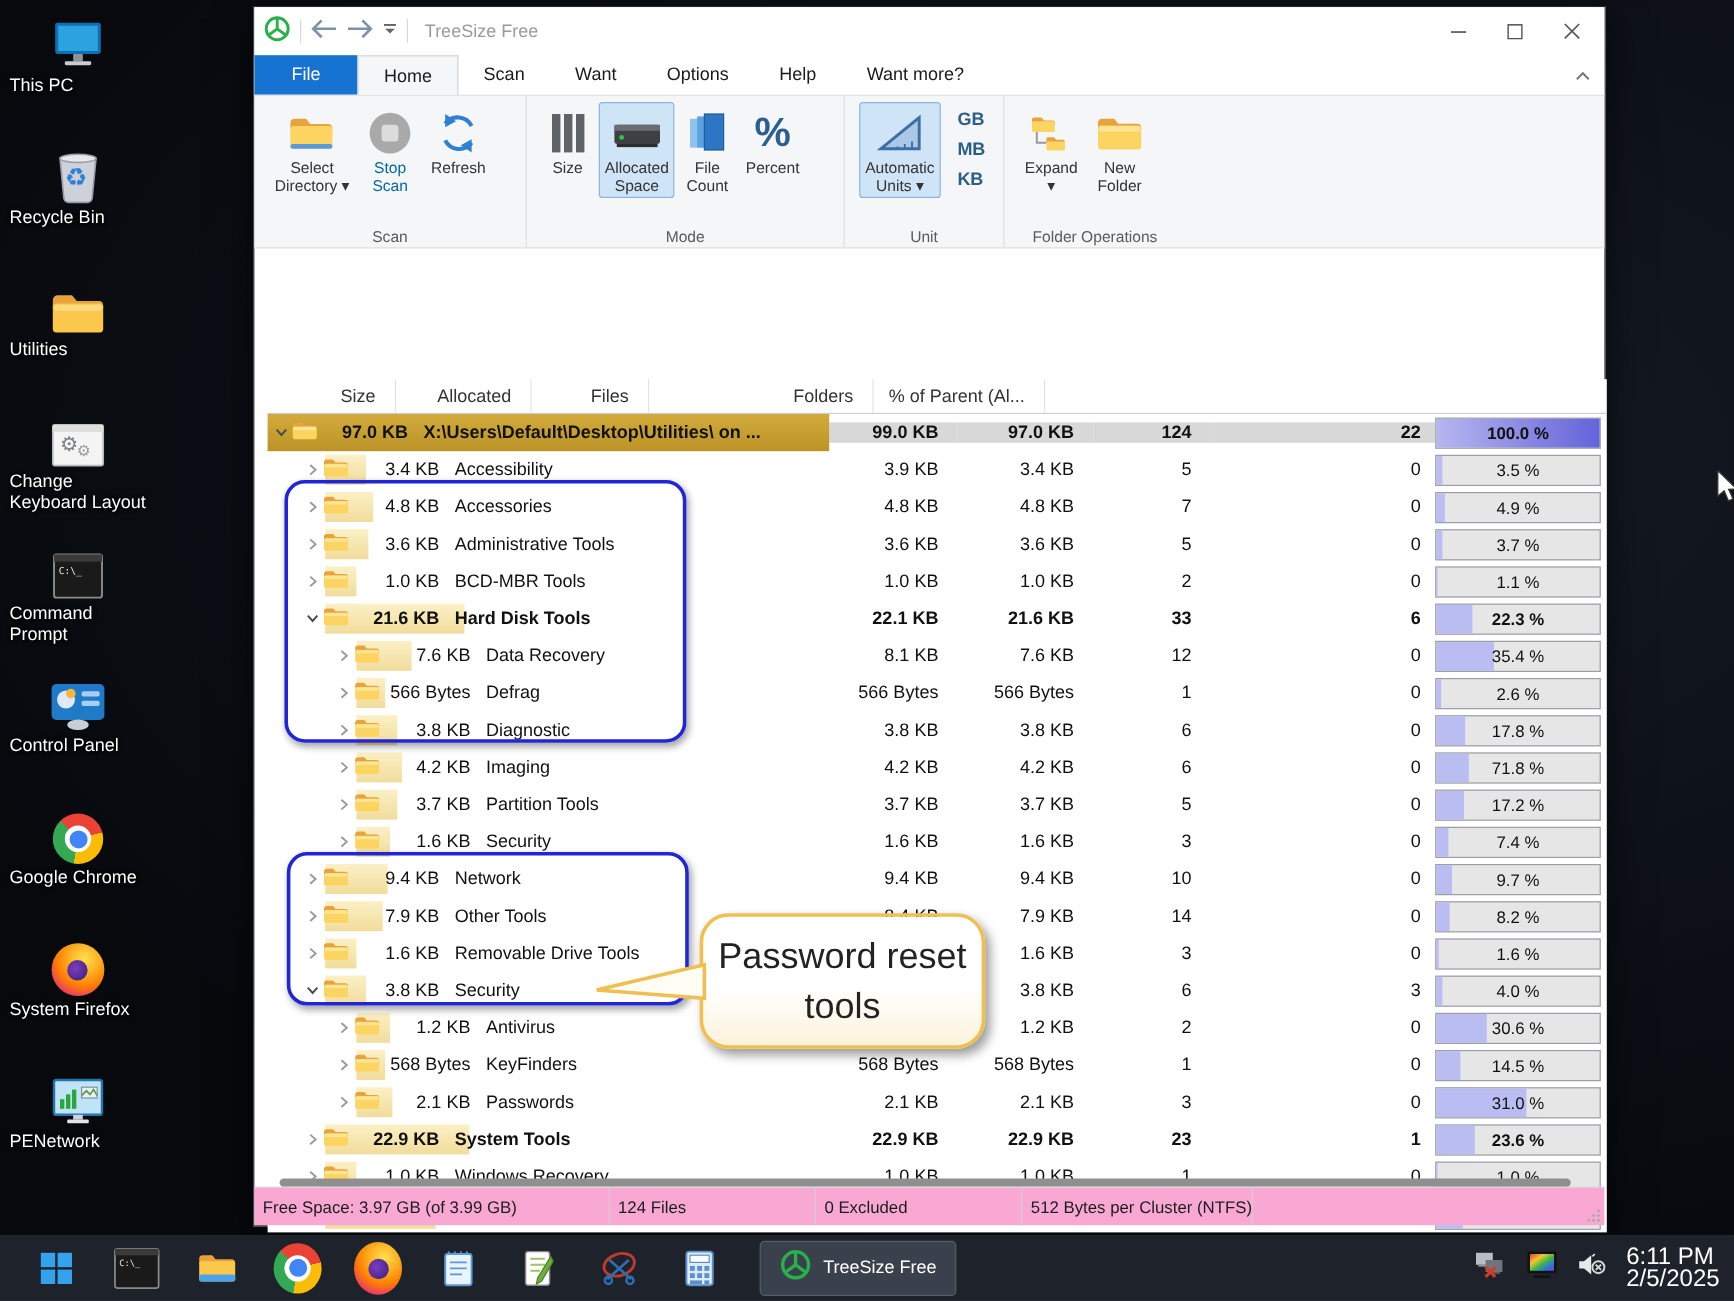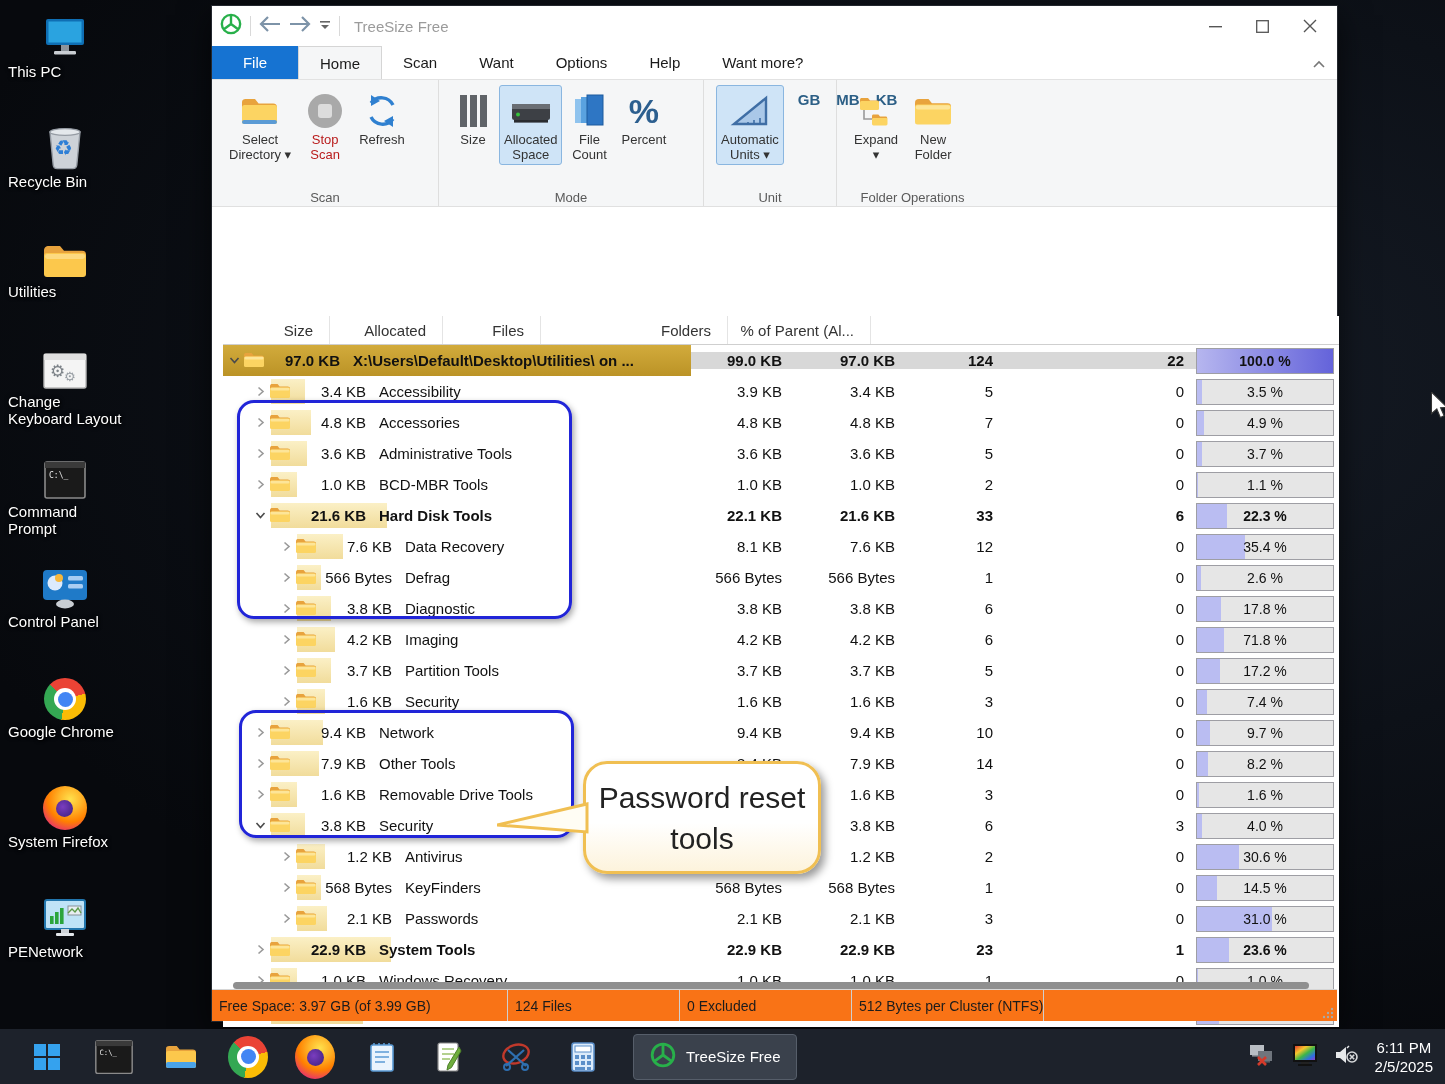--- a/index.html
+++ b/index.html
@@ -34,22 +34,22 @@
   .ribbon{position:relative;height:128px;background:#f5f6f7;border-top:1px solid #e2e2e2;
     border-bottom:1px solid #e0e0e0;display:flex;box-sizing:border-box;}
   .rgroup{position:relative;display:flex;align-items:flex-start;padding:5px 8px 18px 10px;box-sizing:border-box;}
   .rgroup + .rgroup{border-left:1px solid #dedede;}
   .rgroup .glabel{position:absolute;bottom:1px;left:0;right:0;text-align:center;font-size:13px;color:#5a5a5a;}
   .rbtn{display:flex;flex-direction:column;align-items:center;justify-content:flex-start;
     padding:4px 4px 2px;margin:0 2px;border:1px solid transparent;border-radius:3px;cursor:pointer;}
   .rbtn .ric{height:42px;display:flex;align-items:center;justify-content:center;}
   .rbtn .rlbl{font-size:13px;line-height:15px;color:#333;text-align:center;white-space:pre-line;}
   .rbtn.sel{background:#cfe4f7;border-color:#8ab6e0;}
-  .rbtn.dis .rlbl{color:#b91c1c;}
-  .units{display:flex;justify-content:flex-start;margin-left:6px;gap:4px;padding-top:4px;}
+  .rbtn.dis .rlbl{color:#0369a1;}
+  .units{display:flex;flex-direction:column;justify-content:flex-start;margin-left:6px;gap:4px;padding-top:4px;}
   .unit{font-size:15px;font-weight:bold;color:#2c5f86;padding:2px 6px;border-radius:2px;cursor:pointer;}
   
   .tablewrap{position:absolute;left:11px;top:310px;width:1116px;}
   .thead{display:flex;height:28px;border-bottom:1px solid #cfcfcf;background:#fff;font-size:15px;color:#333;}
   .th{display:flex;align-items:center;box-sizing:border-box;border-right:1px solid #e4e4e4;cursor:pointer;}
   .th.num{justify-content:flex-end;padding-right:16px;}
   .th.name{padding-left:4px;}
   .rows{background:#fff;}
   .row{display:flex;height:31px;align-items:center;font-size:15px;color:#111;cursor:default;}
   .cell{box-sizing:border-box;}
@@ -66,21 +66,21 @@
   .chev{width:18px;display:flex;justify-content:center;flex:none;}
   .sizelbl{width:75px;text-align:right;flex:none;position:relative;}
   .nametxt{margin-left:13px;white-space:nowrap;position:relative;}
   .b{font-weight:bold;}
   .row.selroot .c-name{background:linear-gradient(180deg,#d2ab3c,#bb9326);}
   .row.selroot .c-size,.row.selroot .c-alloc,.row.selroot .c-files,.row.selroot .c-folders{background:#d8d8d8;}
   .fold{flex:none;margin:0 0 0 0;position:relative;}
   
   .hscroll{position:absolute;left:11px;width:1110px;top:972px;height:14px;display:flex;align-items:center;}
   .hthumb{height:7px;border-radius:4px;background:#8f8f8f;width:1076px;margin-left:10px;}
-  .statusbar{position:absolute;left:0;right:0;bottom:0;height:31px;background:#f97316;
+  .statusbar{position:absolute;left:0;right:0;bottom:0;height:31px;background:#f9a8d4;
     border-top:1px solid #d6d6d6;display:flex;align-items:center;font-size:14px;color:#1c1c1c;}
   .stseg{height:100%;display:flex;align-items:center;padding-left:7px;box-sizing:border-box;border-right:1px solid #cfcfcf;}
   .stseg:last-child{border-right:none;flex:1;}
   .grip{position:absolute;right:2px;bottom:2px;}
   
   .hlbox{position:absolute;border:3px solid #2125d8;border-radius:17px;
     box-shadow:2px 3px 6px rgba(0,0,0,.35);pointer-events:none;}
   .callout{position:absolute;left:583px;top:761px;width:232px;height:107px;z-index:30;
     background:linear-gradient(180deg,#ffffff 55%,#fdf3dc 100%);
     border:3px solid #f0bf52;border-radius:24px;
@@ -90,21 +90,21 @@
   .callout-tail{position:absolute;left:497px;top:799px;z-index:31;}
   
   .taskbar{position:absolute;left:0;right:0;bottom:0;height:55px;background:#1d222b;
     display:flex;align-items:center;}
   .tb-item{width:40px;height:40px;margin-left:27px;display:flex;align-items:center;justify-content:center;
     border-radius:5px;cursor:pointer;}
   .tb-app{height:44px;margin-left:30px;padding:0 16px;display:flex;align-items:center;gap:10px;
     background:#3a414c;border:1px solid #565e6a;border-radius:4px;cursor:pointer;}
   .tb-app .applbl{color:#fff;font-size:15px;}
   .tray{position:absolute;right:12px;top:0;height:55px;display:flex;align-items:center;gap:15px;}
-  .clock{color:#fff;font-size:15px;text-align:center;line-height:19px;cursor:default;}
+  .clock{color:#fff;font-size:20px;text-align:left;line-height:19px;cursor:default;}
   .cursor{position:absolute;left:1429px;top:392px;z-index:50;pointer-events:none;}
   
   .gearchar{font-family:"DejaVu Sans",sans-serif;}
 </style>
 </head>
 <body>
 
 <div id="desk-icons">
     <div class="desk-ico" style="top: 10px;">
       <div class="art">

